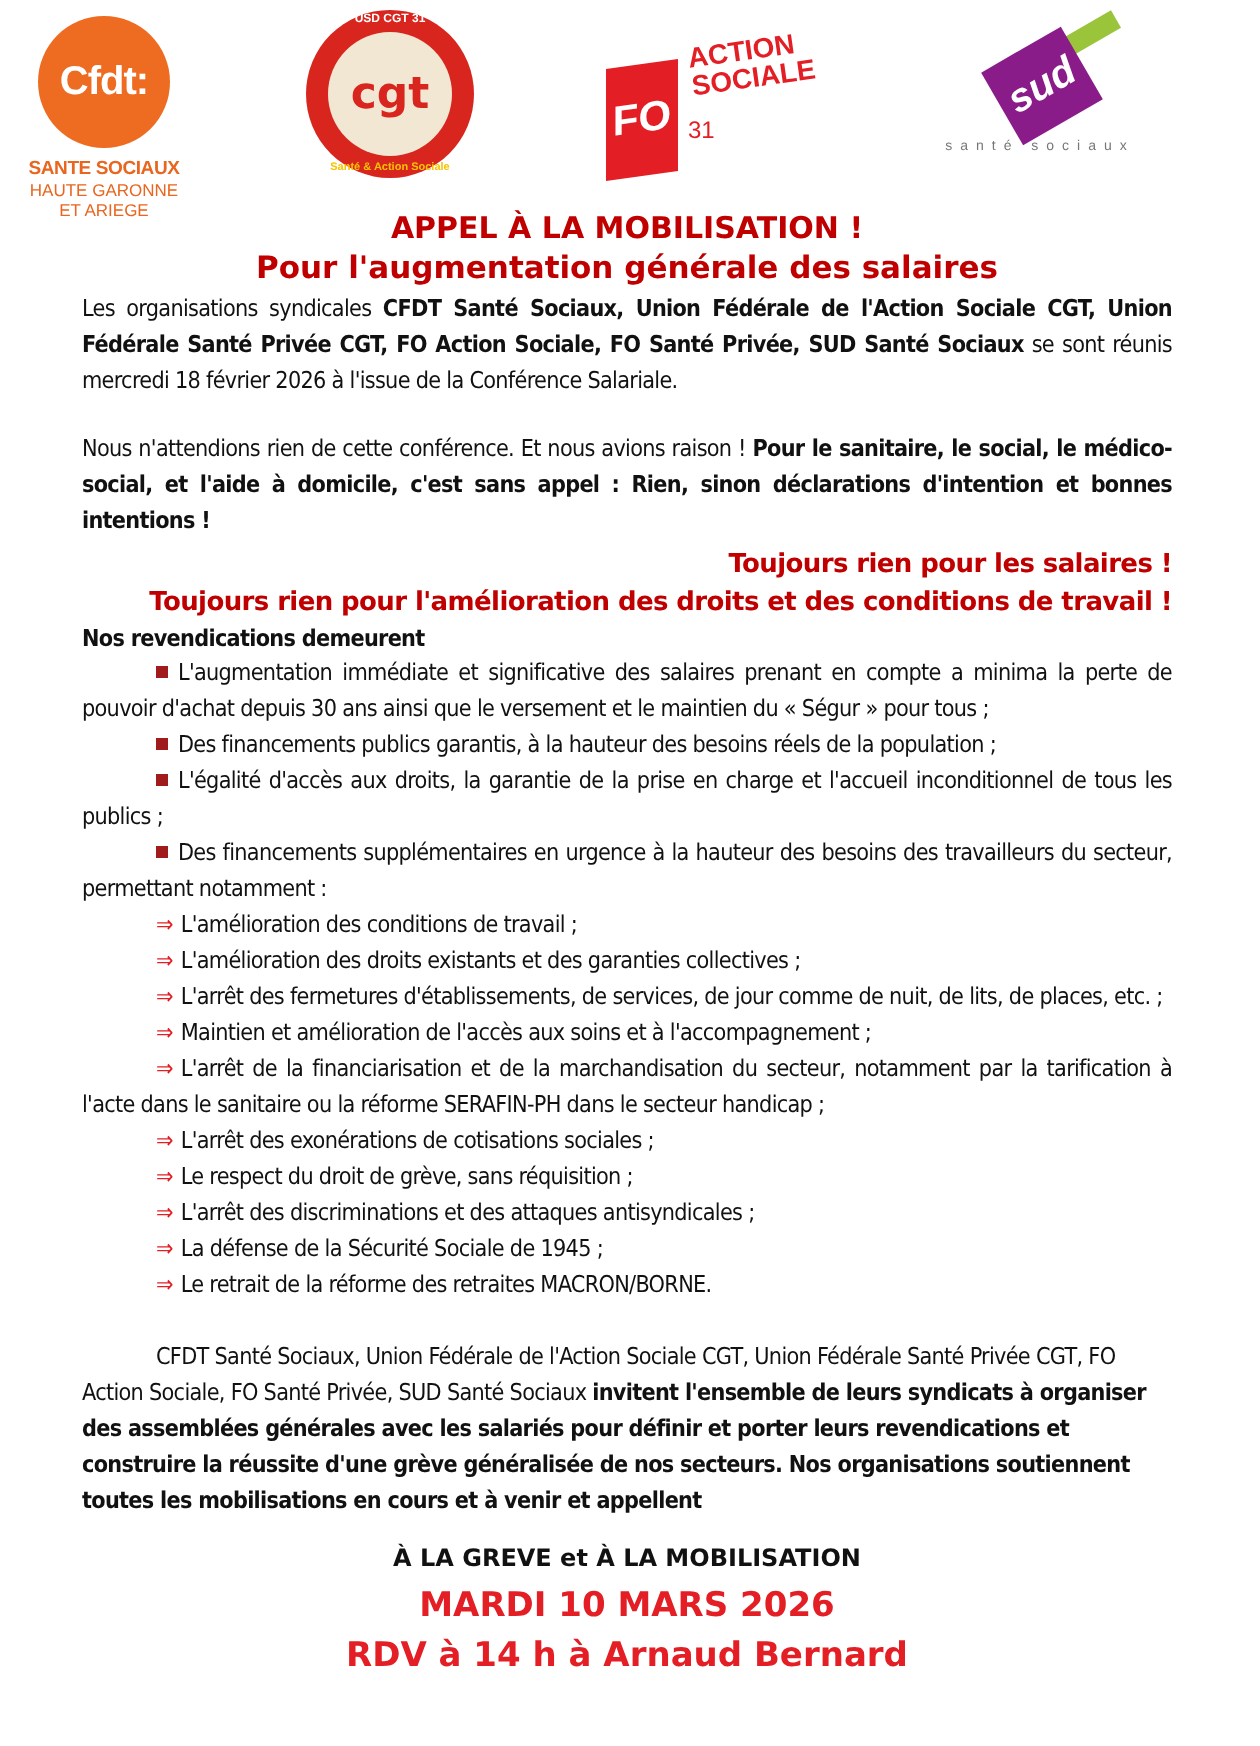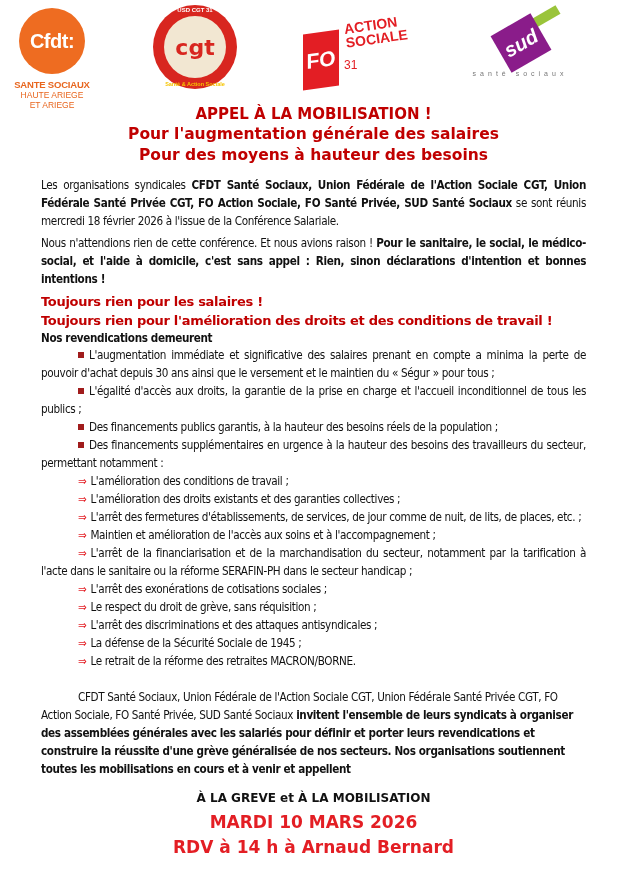--- a/index.html
+++ b/index.html
@@ -32,41 +32,41 @@
       color: #fff; font-weight: bold; font-style: italic; font-size: 20px; display:flex; align-items:center; justify-content:center; }
     .sud-green { position: absolute; left: 60px; top: 6px; width: 30px; height: 10px; background: #9ac43a; transform: rotate(-30deg); }
     .sud-sub { position: absolute; left: 0; top: 64px; width: 100px; text-align: center; color: #777; font-size: 7px; letter-spacing: 4px; }
 
     .content { position: absolute; left: 41px; top: 104px; width: 545px; }
     .title-red { color: #c00000; font-weight: bold; text-align: center; font-family: "DejaVu Sans", sans-serif; }
     .t1 { font-size: 15px; line-height: 20px; }
     .t2 { font-size: 15.5px; line-height: 21px; text-align: center; }
     p { margin: 0; font-size: 11.6px; line-height: 18px; text-align: justify; font-family: "DejaVu Sans Condensed","DejaVu Sans", sans-serif; letter-spacing: -0.35px; }
     .b { font-weight: bold; }
-    .sp { margin-top: 4px; }
-    .subtitle { color: #c00000; font-weight: bold; text-align: left; font-size: 13px; line-height: 19px; font-family: "DejaVu Sans", sans-serif; letter-spacing: -0.3px; }
+    .sp { margin-top: 16px; }
+    .subtitle { color: #c00000; font-weight: bold; text-align: right; font-size: 13px; line-height: 19px; font-family: "DejaVu Sans", sans-serif; letter-spacing: -0.3px; }
     .list { list-style: none; margin: 0; padding: 0; }
     .list li { font-size: 11.6px; line-height: 18px; text-align: justify; font-family: "DejaVu Sans Condensed","DejaVu Sans", sans-serif; letter-spacing: -0.35px; }
     .l1 { text-indent: 37px; }
     .l2 { text-indent: 37px; }
     .sq { display: inline-block; width: 6px; height: 6px; background: #a01c1c; margin-right: 5px; vertical-align: 1px; text-indent: 0; }
     .arrow { color: #e31e24; margin-right: 4px; }
     .final { text-align: center; font-weight: bold; font-family: "DejaVu Sans", sans-serif; }
     .f1 { font-size: 12px; line-height: 24px; color: #111; margin-top: 8px; }
     .f2 { font-size: 17px; line-height: 25px; color: #e31e24; }
   </style>
 </head>
 <body>
 
 <div class="logos">
   <div class="logo cfdt">
     <div class="cfdt-circle">Cfdt:</div>
     <div class="cfdt-sub">
       <div class="bold">SANTE SOCIAUX</div>
-      <div>HAUTE ARIEGE</div>
+      <div>HAUTE GARONNE</div>
       <div>ET ARIEGE</div>
     </div>
   </div>
   <div class="logo cgt">
     <div class="cgt-top">USD CGT 31</div>
     <div class="cgt-inner">
         <span class="cgt-text">cgt</span>
       </div>
     <div class="cgt-bottom">Santé &amp; Action Sociale</div>
   </div>
@@ -81,33 +81,32 @@
   <div class="logo sud">
     <div class="sud-green"></div>
     <div class="sud-box">sud</div>
     <div class="sud-sub">santé sociaux</div>
   </div>
 </div>
 
 <div class="content">
   <div class="title-red t1">APPEL À LA MOBILISATION !</div>
   <div class="title-red t2">Pour l'augmentation générale des salaires</div>
-  <div class="title-red t2" style="margin-bottom:10px;">Pour des moyens à hauteur des besoins</div>
 
   <p><span>Les organisations syndicales </span><span class="b">CFDT Santé Sociaux, Union Fédérale de l'Action Sociale CGT, Union Fédérale Santé Privée CGT, FO Action Sociale, FO Santé Privée, SUD Santé Sociaux</span><span> se sont réunis mercredi 18 février 2026 à l'issue de la Conférence Salariale.</span></p>
   <p class="sp"><span>Nous n'attendions rien de cette conférence. Et nous avions raison ! </span><span class="b">Pour le sanitaire, le social, le médico-social, et l'aide à domicile, c'est sans appel : Rien, sinon déclarations d'intention et bonnes intentions !</span></p>
 
   <div class="subtitle" style="margin-top:4px;">Toujours rien pour les salaires !</div>
   <div class="subtitle">Toujours rien pour l'amélioration des droits et des conditions de travail !</div>
 
   <p class="b" style="line-height:16px;">Nos revendications demeurent</p>
   <ul class="list">
     <li class="l1"><span class="sq"></span><span>L'augmentation immédiate et significative des salaires prenant en compte a minima la perte de pouvoir d'achat depuis 30 ans ainsi que le versement et le maintien du « Ségur » pour tous ;</span></li>
+    <li class="l1"><span class="sq"></span><span>Des financements publics garantis, à la hauteur des besoins réels de la population ;</span></li>
     <li class="l1"><span class="sq"></span><span>L'égalité d'accès aux droits, la garantie de la prise en charge et l'accueil inconditionnel de tous les publics ;</span></li>
-    <li class="l1"><span class="sq"></span><span>Des financements publics garantis, à la hauteur des besoins réels de la population ;</span></li>
     <li class="l1"><span class="sq"></span><span>Des financements supplémentaires en urgence à la hauteur des besoins des travailleurs du secteur, permettant notamment :</span></li>
     <li class="l2"><span class="arrow">⇒</span><span>L'amélioration des conditions de travail ;</span></li>
     <li class="l2"><span class="arrow">⇒</span><span>L'amélioration des droits existants et des garanties collectives ;</span></li>
     <li class="l2"><span class="arrow">⇒</span><span>L'arrêt des fermetures d'établissements, de services, de jour comme de nuit, de lits, de places, etc. ;</span></li>
     <li class="l2"><span class="arrow">⇒</span><span>Maintien et amélioration de l'accès aux soins et à l'accompagnement ;</span></li>
     <li class="l2"><span class="arrow">⇒</span><span>L'arrêt de la financiarisation et de la marchandisation du secteur, notamment par la tarification à l'acte dans le sanitaire ou la réforme SERAFIN-PH dans le secteur handicap ;</span></li>
     <li class="l2"><span class="arrow">⇒</span><span>L'arrêt des exonérations de cotisations sociales ;</span></li>
     <li class="l2"><span class="arrow">⇒</span><span>Le respect du droit de grève, sans réquisition ;</span></li>
     <li class="l2"><span class="arrow">⇒</span><span>L'arrêt des discriminations et des attaques antisyndicales ;</span></li>
     <li class="l2"><span class="arrow">⇒</span><span>La défense de la Sécurité Sociale de 1945 ;</span></li>

